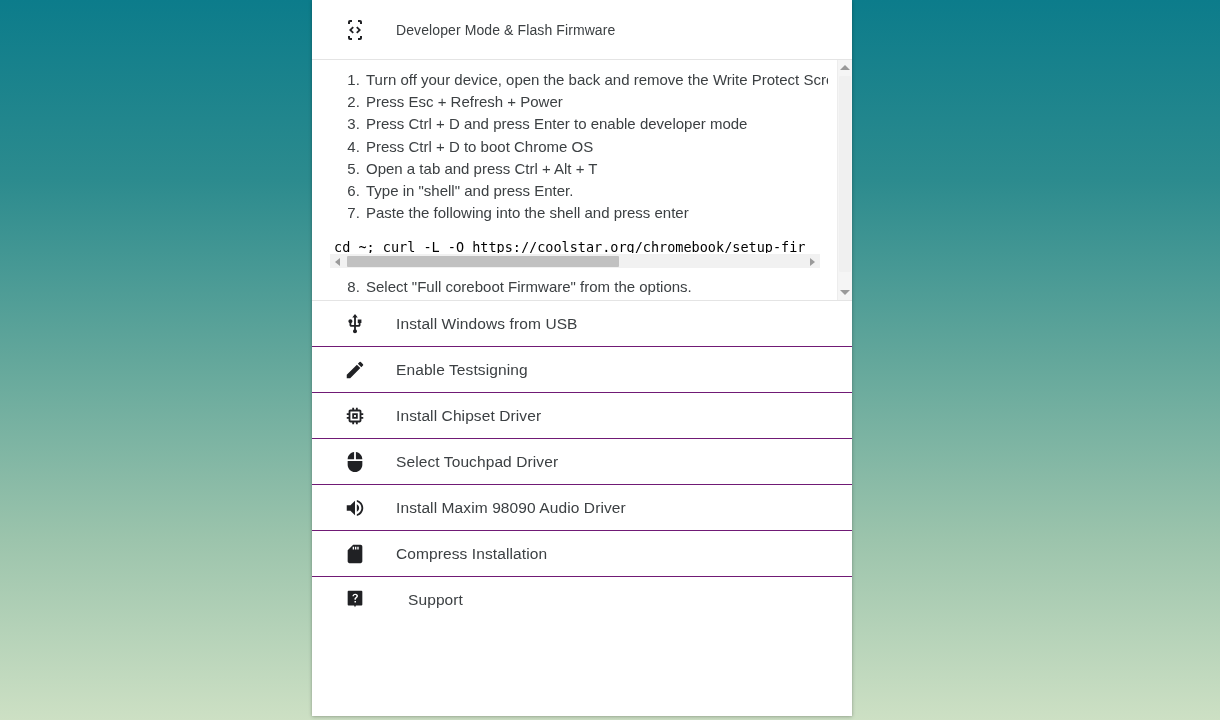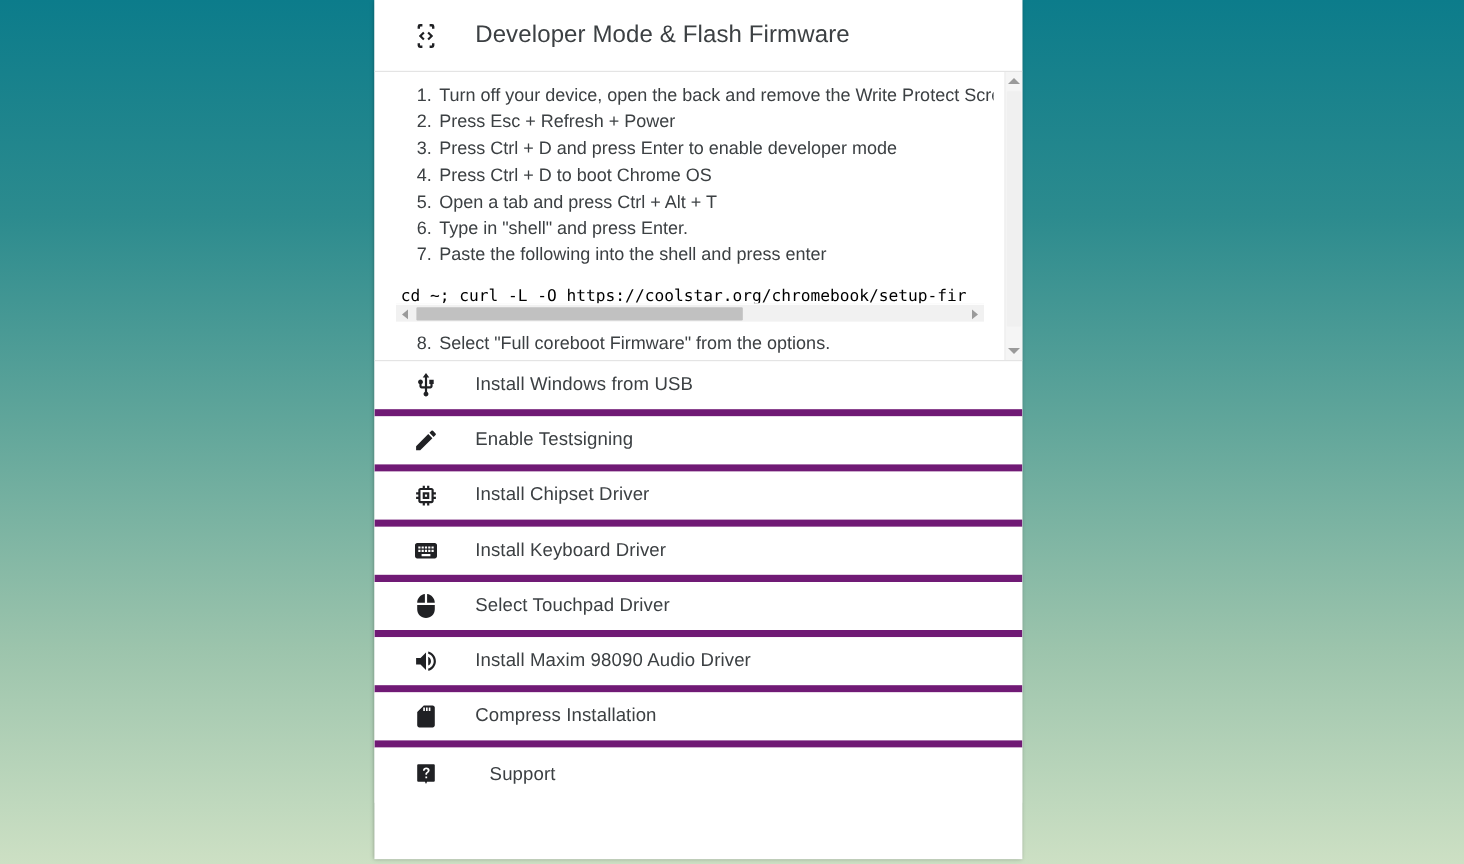--- a/index.html
+++ b/index.html
@@ -46,21 +46,21 @@
   .header-icon {
     width: 26px;
     height: 26px;
     flex: 0 0 26px;
     display: flex;
     align-items: center;
     justify-content: center;
   }
   .header-title {
     margin-left: 28px;
-    font-size: 20px;
+    font-size: 14px;
     color: #3c4043;
     letter-spacing: 0.1px;
   }
 
   
   .instructions-wrap {
     position: relative;
     height: 241px;
     background: #fff;
     border-bottom: 1px solid #e4e4e4;
@@ -189,21 +189,21 @@
     border-radius: 1px;
   }
 
   
   .menu-row {
     height: 46px;
     display: flex;
     align-items: center;
     padding-left: 30px;
     box-sizing: border-box;
-    border-bottom: 6px solid #701a75;
+    border-bottom: 1px solid #701a75;
     background: #fff;
     cursor: default;
   }
   .menu-row:last-child { border-bottom: none; gap: 12px; }
   .row-icon {
     width: 26px;
     height: 24px;
     flex: 0 0 26px;
     display: flex;
     align-items: center;
@@ -292,28 +292,20 @@
 
     <div class="menu-row">
       <span class="row-icon">
         <svg width="22" height="22" viewBox="0 0 24 24" aria-hidden="true">
           <path fill="#202124" d="M15 9H9v6h6V9zm-2 4h-2v-2h2v2zm8-2V9h-2V7c0-1.1-.9-2-2-2h-2V3h-2v2h-2V3H9v2H7c-1.1 0-2 .9-2 2v2H3v2h2v2H3v2h2v2c0 1.1.9 2 2 2h2v2h2v-2h2v2h2v-2h2c1.1 0 2-.9 2-2v-2h2v-2h-2v-2h2zm-4 6H7V7h10v10z"></path>
         </svg>
       </span>
       <span class="row-label">Install Chipset Driver</span>
     </div>
 
-    <div class="menu-row">
-      <span class="row-icon">
-        <svg width="22" height="22" viewBox="0 0 24 24" aria-hidden="true">
-          <path fill="#202124" d="M20 5H4c-1.1 0-1.99.9-1.99 2L2 17c0 1.1.9 2 2 2h16c1.1 0 2-.9 2-2V7c0-1.1-.9-2-2-2zm-9 3h2v2h-2V8zm0 3h2v2h-2v-2zM8 8h2v2H8V8zm0 3h2v2H8v-2zm-1 2H5v-2h2v2zm0-3H5V8h2v2zm9 7H8v-2h8v2zm0-4h-2v-2h2v2zm0-3h-2V8h2v2zm3 3h-2v-2h2v2zm0-3h-2V8h2v2z"></path>
-        </svg>
-      </span>
-      <span class="row-label">Install Keyboard Driver</span>
-    </div>
 
     <div class="menu-row">
       <span class="row-icon">
         <svg width="22" height="22" viewBox="0 0 24 24" aria-hidden="true">
           <path fill="#202124" d="M13 1.07V9h7c0-4.08-3.05-7.44-7-7.93zM4 15c0 4.42 3.58 8 8 8s8-3.58 8-8v-4H4v4zm7-13.93C7.05 1.56 4 4.92 4 9h7V1.07z"></path>
         </svg>
       </span>
       <span class="row-label">Select Touchpad Driver</span>
     </div>
 

